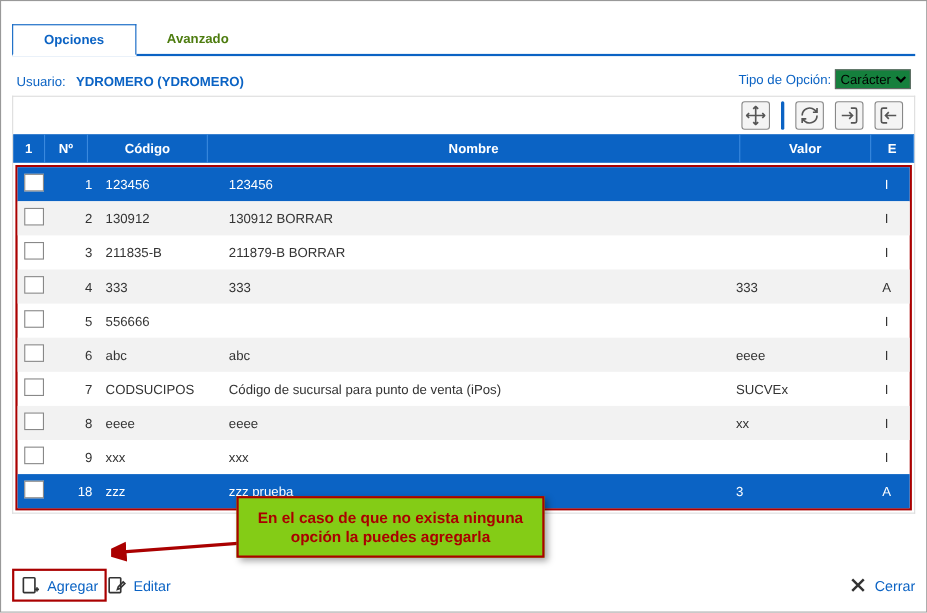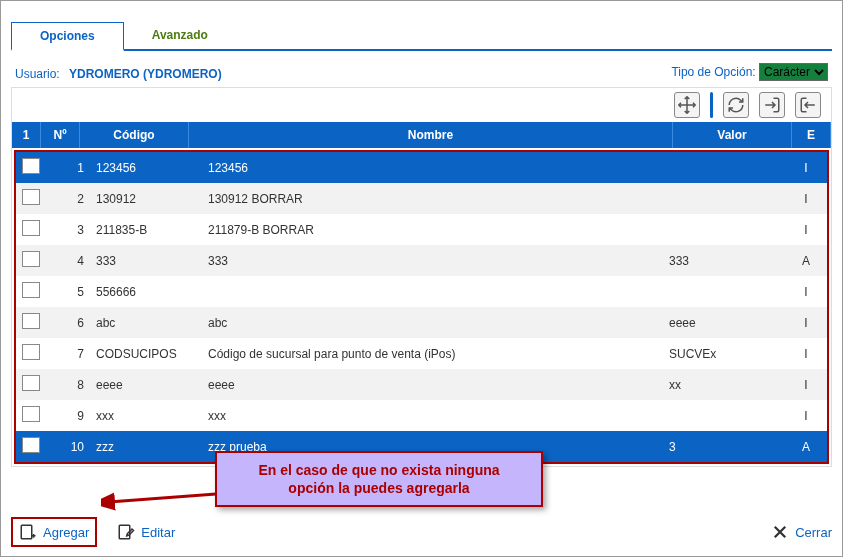--- a/index.html
+++ b/index.html
@@ -31,26 +31,26 @@
 .row{display:flex;align-items:center;font-size:12px;color:#333}
 .row>div{padding:6px 6px;white-space:nowrap;overflow:hidden;text-overflow:ellipsis}
 .row.alt{background:#f2f2f2}
 .row.sel{background:#0b63c4;color:#fff}
 .row .col-num{text-align:right}
 .row .col-cod{text-align:left}
 .row .col-nom{text-align:left}
 .row .col-val{text-align:left}
 .row .col-e{text-align:center}
 .chk{display:inline-block;width:16px;height:14px;border:1px solid #888;background:#fff}
-.footer{display:flex;margin-top:50px;gap:20px}
+.footer{display:flex;margin-top:50px;}
 .fbtn{display:flex;align-items:center;gap:6px;color:#0b63c4;cursor:pointer;font-size:13px}
 .fbtn svg{width:18px;height:18px}
 .agregar-box{border:2px solid #a00;padding:4px 6px}
 .spacer{flex:1}
-.callout{position:absolute;left:214px;top:450px;width:276px;border:2px solid #a00;background:#c4b5fd;padding:8px 24px;box-shadow:3px 3px 6px rgba(0,0,0,.35);color:#a00;font-weight:bold;font-size:14px;text-align:center;line-height:1.3}
+.callout{position:absolute;left:214px;top:450px;width:276px;border:2px solid #a00;background:#84cc16;padding:8px 0;box-shadow:3px 3px 6px rgba(0,0,0,.35);color:#a00;font-weight:bold;font-size:14px;text-align:center;line-height:1.3}
 .arrow-svg{position:absolute;left:100px;top:468px;pointer-events:none}
 </style>
 </head>
 <body>
 
 <div class="shell">
 
   <div class="tabs">
     <div class="tab active">Opciones</div>
     <div class="tab inactive">Avanzado</div>
@@ -169,21 +169,21 @@
         <div class="row">
           <div class="col-sel"><span class="chk"></span></div>
           <div class="col-num">9</div>
           <div class="col-cod">xxx</div>
           <div class="col-nom">xxx</div>
           <div class="col-val"></div>
           <div class="col-e">I</div>
         </div>
         <div class="row sel">
           <div class="col-sel"><span class="chk"></span></div>
-          <div class="col-num">10</div>
+          <div class="col-num">18</div>
           <div class="col-cod">zzz</div>
           <div class="col-nom">zzz prueba</div>
           <div class="col-val">3</div>
           <div class="col-e">A</div>
         </div>
       </div>
   </div>
 
   <div class="footer">
     <div class="agregar-box">

